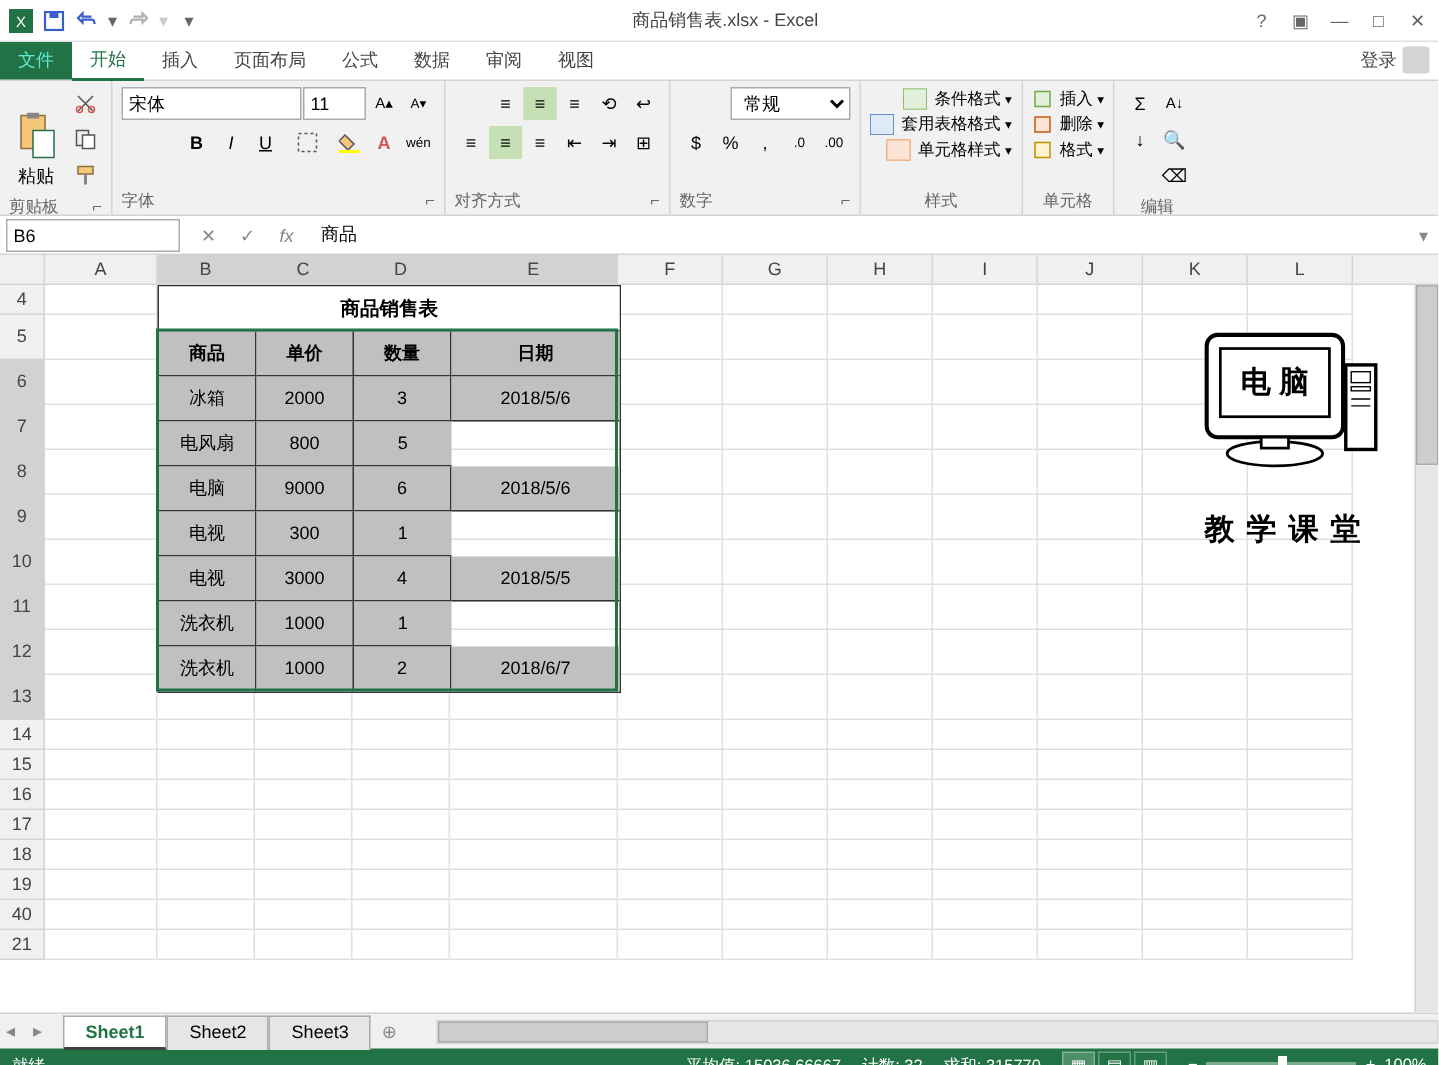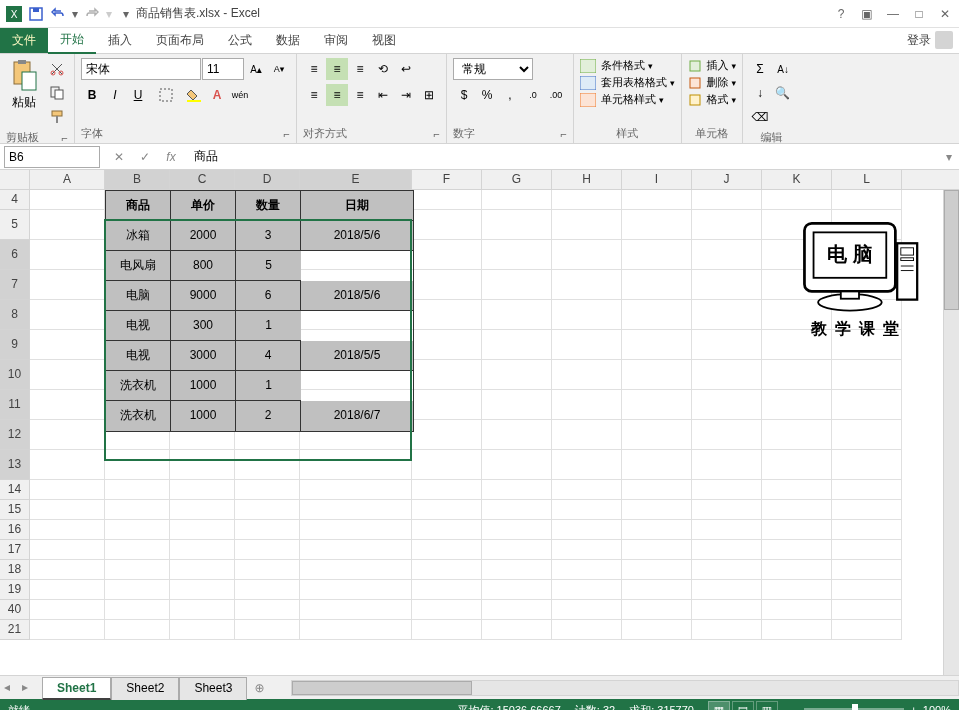--- a/index.html
+++ b/index.html
@@ -2,49 +2,49 @@
 <html><head>
   <meta charset="utf-8">
   <style>
     * { margin: 0; padding: 0; box-sizing: border-box; font-family: "Microsoft YaHei", "SimSun", sans-serif; }
     body { background: #fff; width: 959px; height: 710px; overflow: hidden; font-size: 12px; }
     
     
     .title-bar { height: 28px; background: #fff; display: flex; align-items: center; padding: 0 4px; border-bottom: 1px solid #e1e1e1; }
     .qat { display: flex; align-items: center; gap: 2px; }
     .qat-icon { width: 20px; height: 20px; display: flex; align-items: center; justify-content: center; cursor: pointer; }
-    .title-text { flex: 1; font-size: 12px; color: #444; }
+    .title-text { flex: 1; text-align: center; font-size: 12px; color: #444; }
     .win-controls { display: flex; align-items: center; gap: 6px; }
     .win-btn { width: 20px; height: 20px; display: flex; align-items: center; justify-content: center; cursor: pointer; color: #666; }
     
     
     .ribbon-tabs { height: 26px; background: #fff; display: flex; align-items: flex-end; border-bottom: 1px solid #d4d4d4; }
     .tab { padding: 4px 12px; font-size: 12px; cursor: pointer; color: #444; }
-    .tab.file { background: #217346; color: #fef9c3; }
+    .tab.file { background: #217346; color: #5eead4; }
     .tab.active { color: #217346; border-bottom: 2px solid #217346; margin-bottom: -1px; }
     .login { margin-left: auto; padding: 4px 6px; color: #444; cursor: pointer; display: flex; align-items: center; gap: 4px; }
     .login-icon { width: 18px; height: 18px; background: #d4d4d4; border-radius: 2px; }
     
     
     .ribbon { height: 90px; background: #f1f1f1; display: flex; border-bottom: 1px solid #d4d4d4; }
     .ribbon-group { border-right: 1px solid #d4d4d4; padding: 4px 6px 0; display: flex; flex-direction: column; justify-content: space-between; }
-    .group-content { display: flex; gap: 4px; align-items: flex-start; }
+    .group-content { display: flex; gap: 4px; align-items: flex-end; }
     .group-label { text-align: center; font-size: 11px; color: #666; padding: 2px 0; display: flex; justify-content: center; align-items: center; }
     .group-label-launcher { margin-left: auto; cursor: pointer; }
     .btn-large { display: flex; flex-direction: column; align-items: center; gap: 2px; cursor: pointer; padding: 2px 4px; }
     .btn-small { width: 22px; height: 22px; display: flex; align-items: center; justify-content: center; cursor: pointer; }
     .btn-stack { display: flex; flex-direction: column; gap: 2px; }
     .btn-row { display: flex; gap: 1px; }
     .font-select { height: 22px; border: 1px solid #ababab; background: #fff; font-size: 12px; padding: 0 4px; }
     .font-name { width: 120px; }
     .font-size { width: 42px; }
     
     
     .formula-bar { height: 26px; display: flex; align-items: center; border-bottom: 1px solid #d4d4d4; }
-    .name-box { width: 96px; height: 22px; border: 1px solid #ababab; margin: 0 4px; padding: 0 4px; font-size: 12px; display: flex; align-items: center; }
+    .name-box { width: 116px; height: 22px; border: 1px solid #ababab; margin: 0 4px; padding: 0 4px; font-size: 12px; display: flex; align-items: center; }
     .fb-btns { display: flex; gap: 4px; padding: 0 4px; }
     .fb-btn { width: 22px; height: 22px; display: flex; align-items: center; justify-content: center; cursor: pointer; color: #888; }
     .formula-input { flex: 1; height: 22px; border: none; padding: 0 8px; font-size: 12px; }
     .fb-expand { width: 20px; text-align: center; color: #888; cursor: pointer; }
     
     
     .grid-container { position: relative; overflow: hidden; height: 505px; }
     .col-headers { display: flex; height: 20px; background: #f0f0f0; border-bottom: 1px solid #d4d4d4; position: relative; }
     .corner { width: 30px; border-right: 1px solid #d4d4d4; background: #f0f0f0; }
     .col-h { text-align: center; border-right: 1px solid #d4d4d4; font-size: 12px; color: #444; line-height: 19px; }
@@ -64,21 +64,21 @@
     .dt-row { display: flex; height: 30px; }
     .dt-cell { border-right: 1px solid #333; border-bottom: 1px solid #333; text-align: center; line-height: 29px; font-size: 12px; background: #c0c0c0; }
     .dt-cell:last-child { border-right: none; }
     .dt-row:last-child .dt-cell { border-bottom: none; }
     .dt-hdr { font-weight: bold; }
     .selection-border { position: absolute; border: 2px solid #217346; pointer-events: none; }
     
     
     .watermark { position: absolute; right: 15px; top: 26px; width: 170px; text-align: center; }
     .monitor-svg { width: 130px; height: 100px; }
-    .wm-text { font-size: 16px; font-weight: bold; letter-spacing: 8px; margin-top: 0; }
+    .wm-text { font-size: 20px; font-weight: bold; letter-spacing: 8px; margin-top: 20px; }
     
     
     .sheet-tabs { height: 24px; display: flex; align-items: center; border-top: 1px solid #d4d4d4; background: #f0f0f0; }
     .st-nav { display: flex; padding: 0 4px; gap: 2px; }
     .st-nav-btn { width: 16px; height: 16px; cursor: pointer; color: #888; }
     .st-tab { padding: 3px 14px; background: #fff; border: 1px solid #ababab; border-bottom: none; font-size: 12px; cursor: pointer; margin-top: 1px; }
     .st-tab.active { border-bottom: 2px solid #404040; color: #217346; font-weight: bold; }
     .st-tab:not(.active) { background: #e6e6e6; }
     .st-add { width: 24px; text-align: center; cursor: pointer; color: #888; }
     .st-scroll { flex: 1; display: flex; align-items: center; margin-left: 20px; }
@@ -393,20 +393,21 @@
         <div class="row-h">15</div>
         <div class="row-h">16</div>
         <div class="row-h">17</div>
         <div class="row-h">18</div>
         <div class="row-h">19</div>
         <div class="row-h">40</div>
         <div class="row-h">21</div>
       </div>
     <div class="cells" id="cells">
       <div class="data-table">
+        <div class="dt-title">商品销售表</div>
         <div id="dt-body">
             <div class="dt-row">
               <div class="dt-cell dt-hdr" style="width: 65px;">商品</div>
               <div class="dt-cell dt-hdr" style="width: 65px;">单价</div>
               <div class="dt-cell dt-hdr" style="width: 65px;">数量</div>
               <div class="dt-cell dt-hdr" style="width: 112px;">日期</div>
             </div>
             <div class="dt-row">
               <div class="dt-cell" style="width: 65px;">冰箱</div>
               <div class="dt-cell" style="width: 65px;">2000</div>

